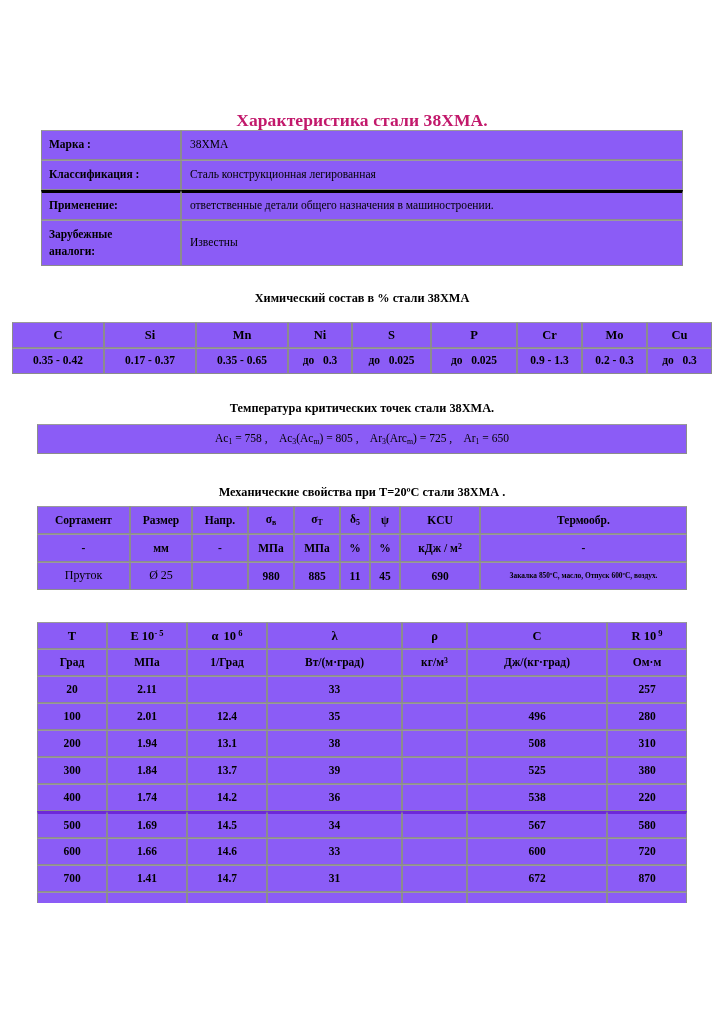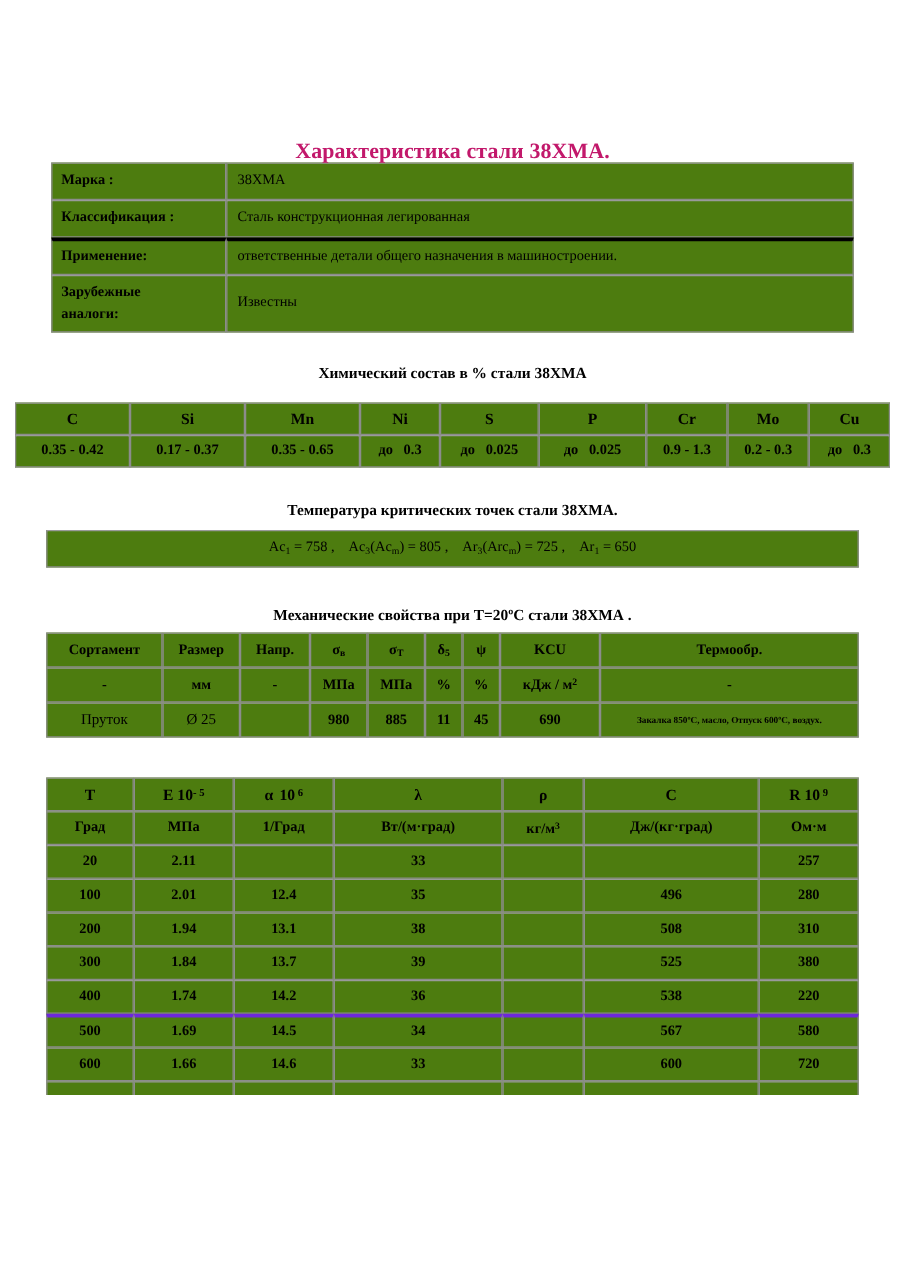--- a/index.html
+++ b/index.html
@@ -31,21 +31,21 @@
     padding-top: 94px;
     letter-spacing: .1px;
     line-height: 1;
   }
 
   
   table.doc {
     border-collapse: separate;
     border-spacing: 0;
     margin: 0 auto;
-    background: #4d7c0f;
+    background: #8b5cf6;
     table-layout: fixed;
   }
   table.doc td {
     border: 1px solid #8c8c8c;
     border-top-color: #9a9a9a;
     padding: 2px 4px;
     vertical-align: middle;
     font-size: 11.5px;
     line-height: 1.15;
   }
@@ -335,20 +335,29 @@
     </tr>
     <tr>
       <td>600</td>
       <td>1.66</td>
       <td>14.6</td>
       <td>33</td>
       <td></td>
       <td>600</td>
       <td>720</td>
     </tr>
+    <tr>
+      <td>700</td>
+      <td>1.41</td>
+      <td>14.7</td>
+      <td>31</td>
+      <td></td>
+      <td>672</td>
+      <td>870</td>
+    </tr>
     <tr class="clip">
       <td></td>
       <td></td>
       <td></td>
       <td></td>
       <td></td>
       <td></td>
       <td></td>
     </tr>
     </tbody>

